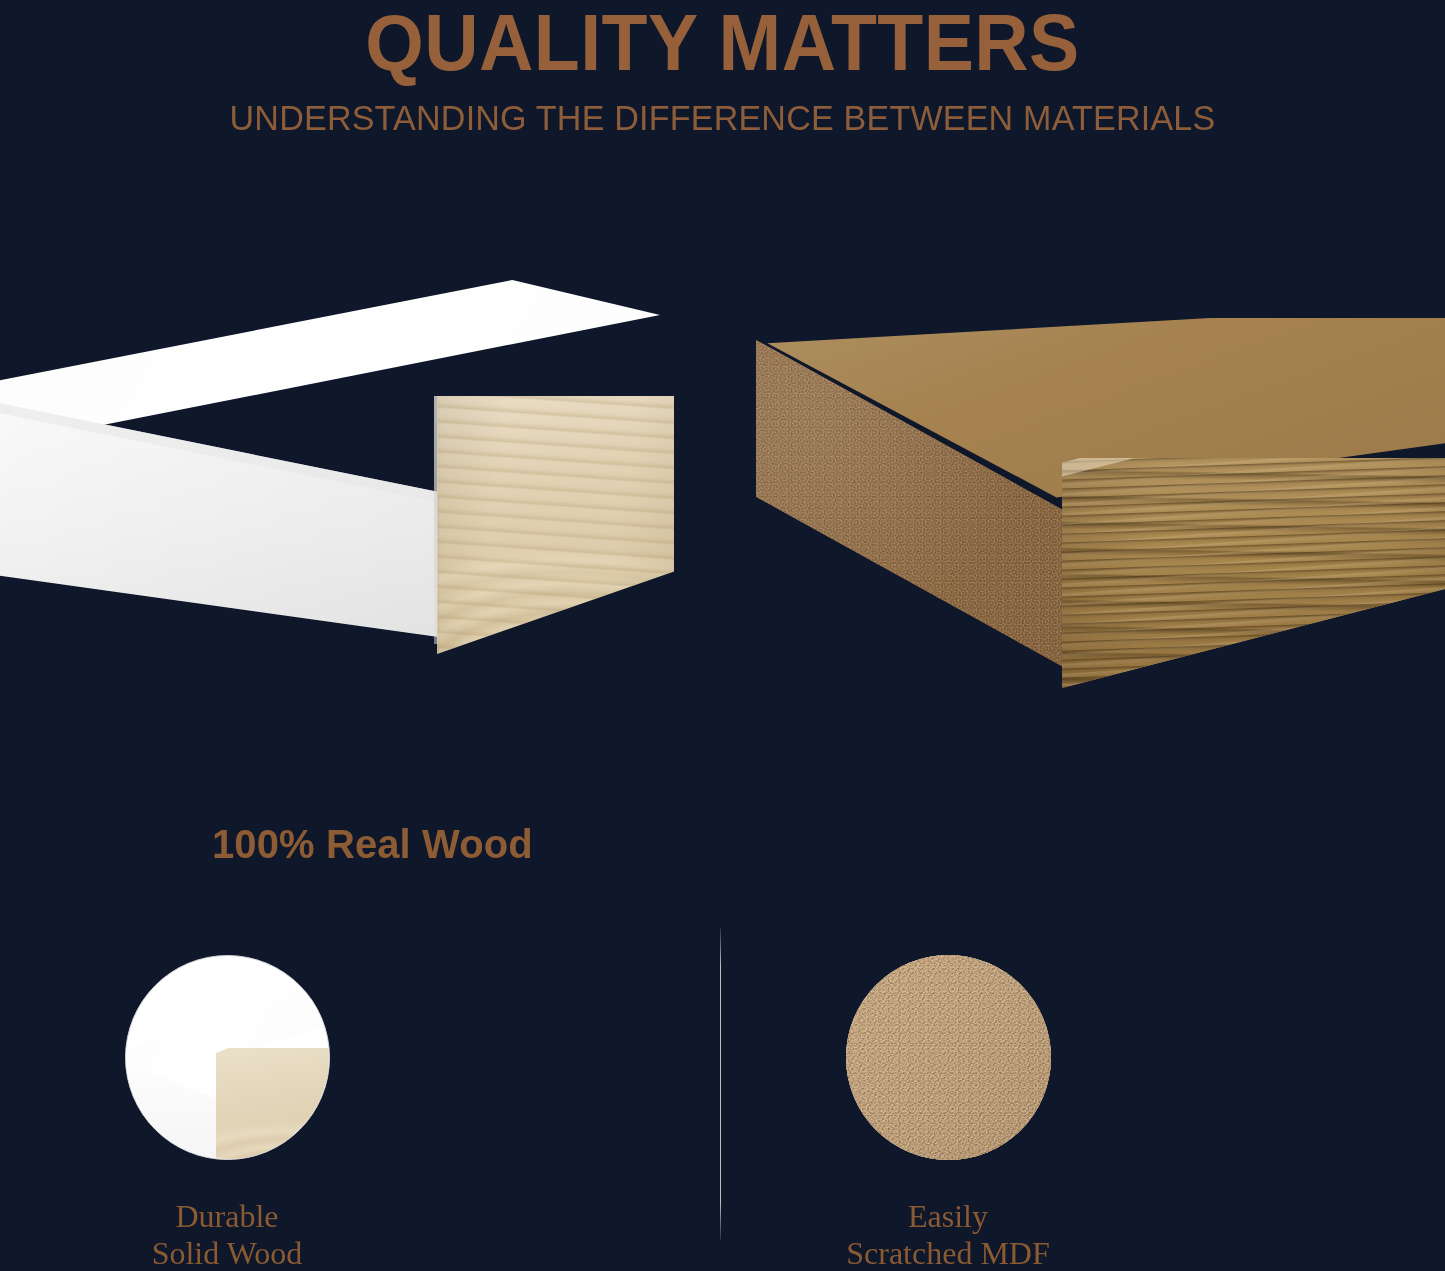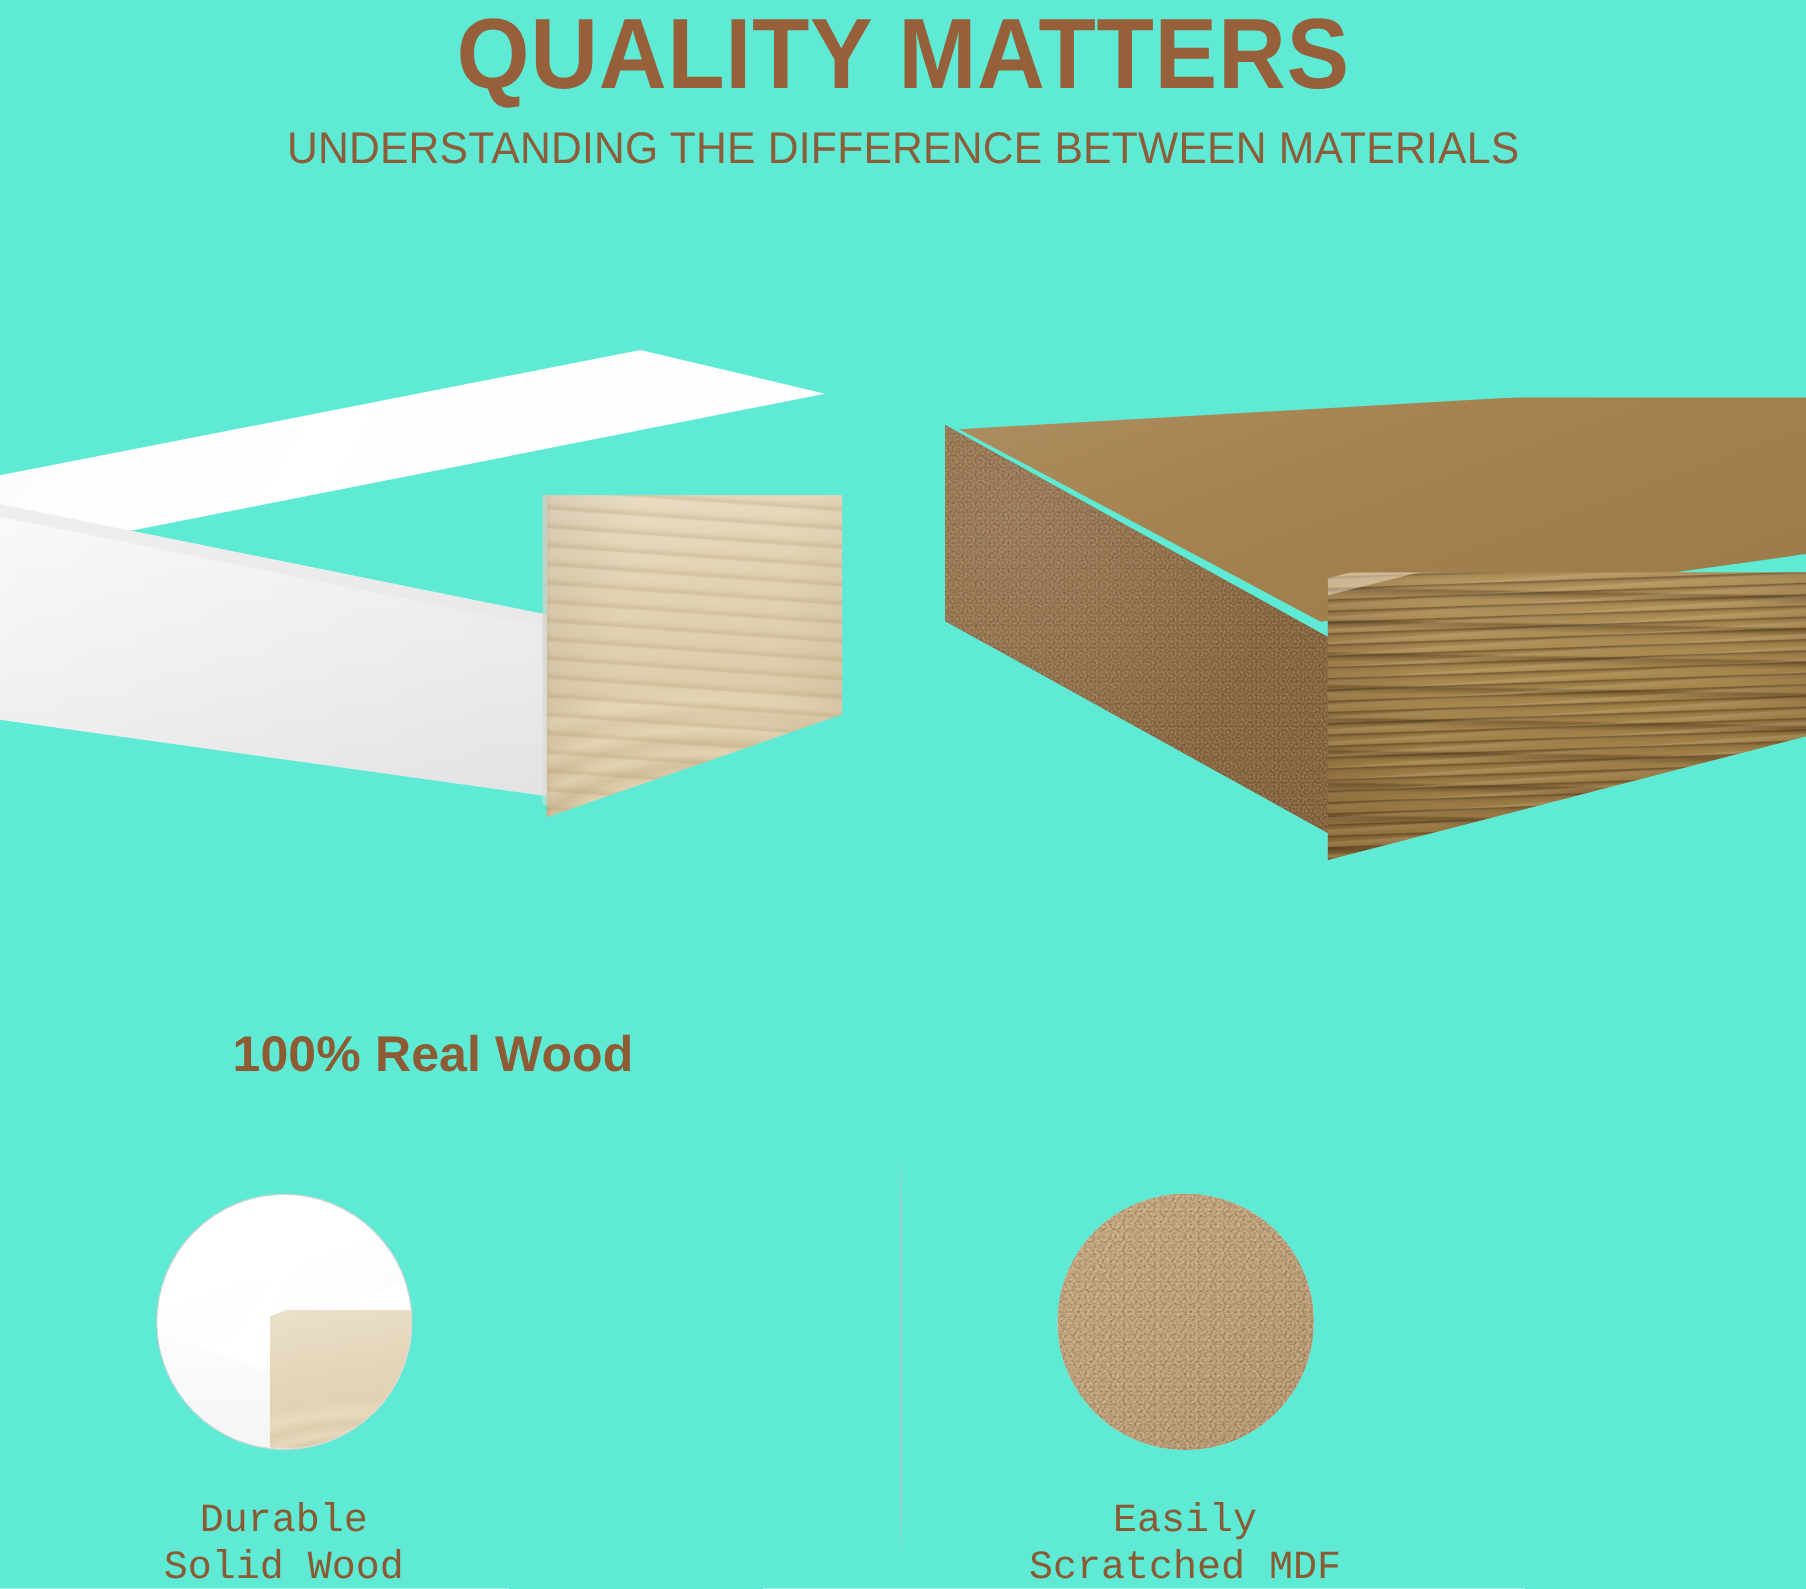--- a/index.html
+++ b/index.html
@@ -9,21 +9,21 @@
     background: #ffffff;
   }
   body {
     font-family: "Liberation Sans", sans-serif;
     -webkit-font-smoothing: antialiased;
   }
   #page {
     position: relative;
     width: 1445px;
     height: 1271px;
-    background: #5eead4;
+    background: #0f172a;
     overflow: hidden;
   }
 
   
   .header {
     position: absolute;
     top: 0;
     left: 0;
     width: 1445px;
     text-align: center;
@@ -273,20 +273,21 @@
 
   
   .col-heading {
     position: absolute;
     font-family: "Liberation Sans", sans-serif;
     font-size: 40px;
     font-weight: 700;
     color: #8d5c34;
     letter-spacing: 0.1px;
     white-space: nowrap;
+    margin-left: 26px;
   }
   #heading-left  { left: 186px; top: 822px; }
   #heading-right { left: 846px; top: 822px; }
 
   
   .divider {
     position: absolute;
     left: 720px;
     top: 928px;
     width: 1px;
@@ -306,21 +307,21 @@
     height: 205px;
     margin: 0 auto;
     border-radius: 50%;
     overflow: hidden;
     background: #ffffff;
   }
   .circle.outlined { border: 1px solid #d3d3d3; box-sizing: border-box; }
 
   .feature-label {
     margin-top: 38px;
-    font-family: Liberation Mono, monospace;
+    font-family: Liberation Serif, serif;
     font-size: 32px;
     font-weight: 400;
     line-height: 1.16;
     color: #8a5a33;
     white-space: pre-line;
   }
 
   #feature-solid-wood    { left: 97px;  top: 955px; }
   #feature-water-resist  { left: 378px; top: 955px; }
   #feature-mdf           { left: 818px; top: 955px; }

